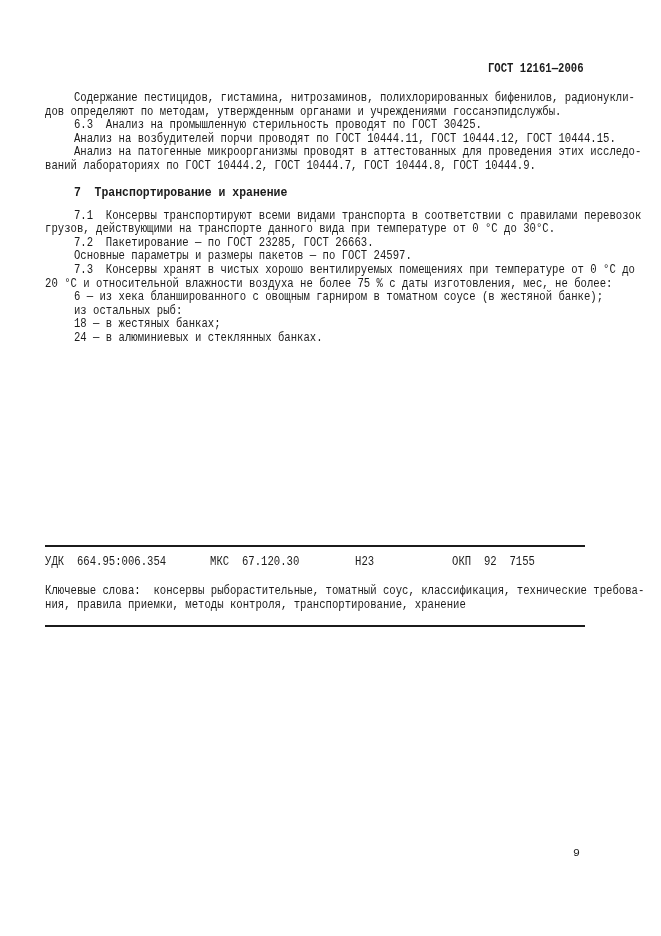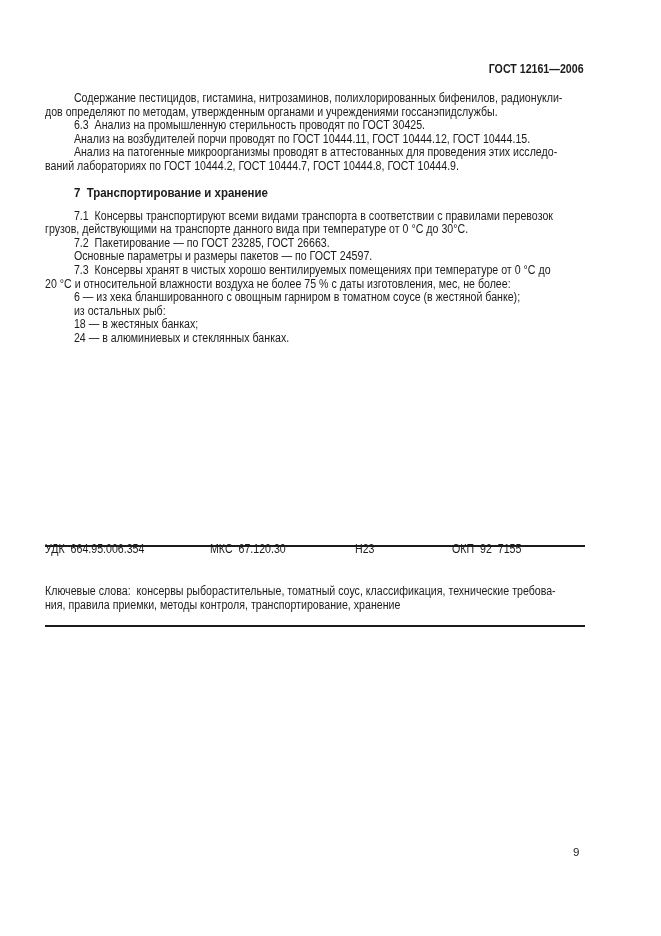--- a/index.html
+++ b/index.html
@@ -1,21 +1,21 @@
 <!DOCTYPE html>
 <html><head>
 <meta charset="utf-8">
 <style>
   html, body { margin: 0; padding: 0; background: #ffffff; }
   .page {
     position: relative;
     width: 661px;
     height: 936px;
     background: #ffffff;
-    font-family: Liberation Sans, sans-serif;
+    font-family: Liberation Mono, monospace;
     color: #1b1b1b;
     overflow: hidden;
   }
   
   .cond { transform: scaleX(0.85); transform-origin: 0 0; }
 
   .doc-number {
     position: absolute;
     top: 62px;
     right: 77px;
@@ -51,21 +51,21 @@
     width: 540px;
     height: 2px;
     background: #1b1b1b;
   }
   .rule-top { top: 545px; }
   .rule-bottom { top: 625px; }
 
   .udk-row {
     position: absolute;
     left: 45px;
-    top: 542px;
+    top: 555px;
     width: 540px;
     height: 15px;
     font-size: 12.5px;
     line-height: 14px;
   }
   .udk-row span {
     position: absolute;
     top: 0;
     white-space: pre;
     transform: scaleX(0.85);

